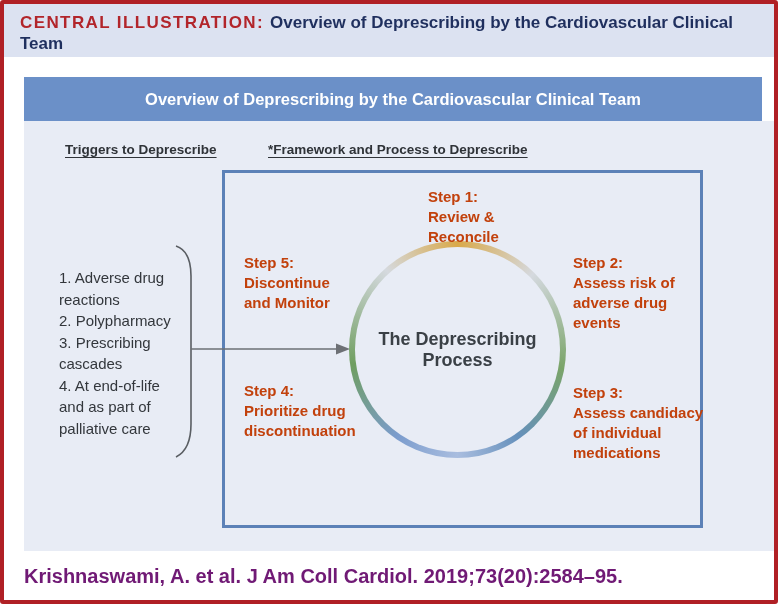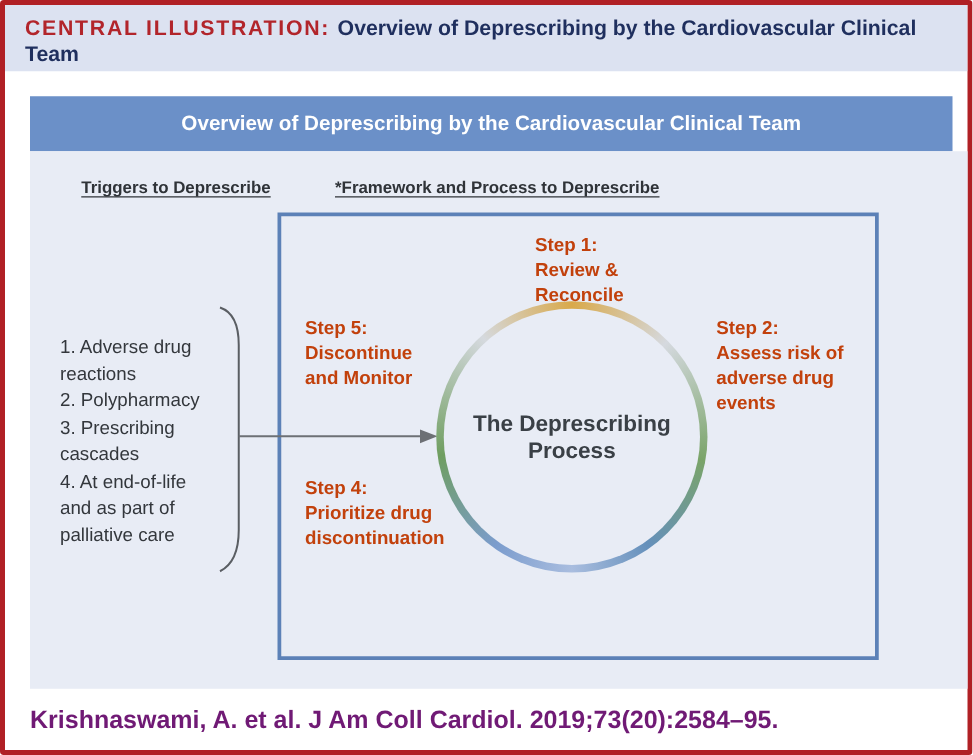--- a/index.html
+++ b/index.html
@@ -16,21 +16,21 @@
 
   
   .panel{position:absolute;left:20px;top:117px;width:773px;height:430px;background:#e8ecf5;}
 
   .col-heading{position:absolute;font-size:13.5px;font-weight:600;color:#2f3338;text-decoration:underline;text-underline-offset:3px;white-space:nowrap;}
   .triggers-heading{left:41px;top:21px;}
   .framework-heading{left:208px;top:21px;margin-left:36px;}
 
   .framework-box{position:absolute;left:198px;top:49px;width:481px;height:358px;border:3px solid #5c81b7;box-sizing:border-box;}
 
-  .trigger-list{position:absolute;left:24px;top:146px;width:130px;font-size:15px;line-height:21.5px;color:#33373c;}
+  .trigger-list{position:absolute;left:35px;top:146px;width:130px;font-size:15px;line-height:21.5px;color:#33373c;}
 
   .overlay-svg{position:absolute;left:0;top:0;width:738px;height:430px;pointer-events:none;}
 
   
   .ring{position:absolute;left:325px;top:120px;width:217px;height:217px;border-radius:50%;
         background:conic-gradient(#d9a94a 0deg,#d5d9df 45deg,#7aa469 100deg,#6590bb 145deg,#a9bddf 180deg,#7b9ccd 215deg,#6f9e60 262deg,#d5d9de 318deg,#d9a94a 360deg);}
   .ring::after{content:"";position:absolute;inset:6px;border-radius:50%;background:#e8ecf5;}
   .ring-center{position:absolute;inset:0;display:flex;align-items:center;justify-content:center;z-index:2;
                font-weight:bold;font-size:18px;color:#3a4046;text-align:center;}
 
@@ -78,20 +78,24 @@
       <div class="ring-center">The Deprescribing Process</div>
     </div>
 
     <div class="step step-1">Step 1:
 Review &amp;
 Reconcile</div>
     <div class="step step-2">Step 2:
 Assess risk of
 adverse drug
 events</div>
+    <div class="step step-3">Step 3:
+Assess candidacy
+of individual
+medications</div>
     <div class="step step-4">Step 4:
 Prioritize drug
 discontinuation</div>
     <div class="step step-5">Step 5:
 Discontinue
 and Monitor</div>
 
   </div>
 
   <div class="citation">Krishnaswami, A. et al. J Am Coll Cardiol. 2019;73(20):2584–95.</div>

